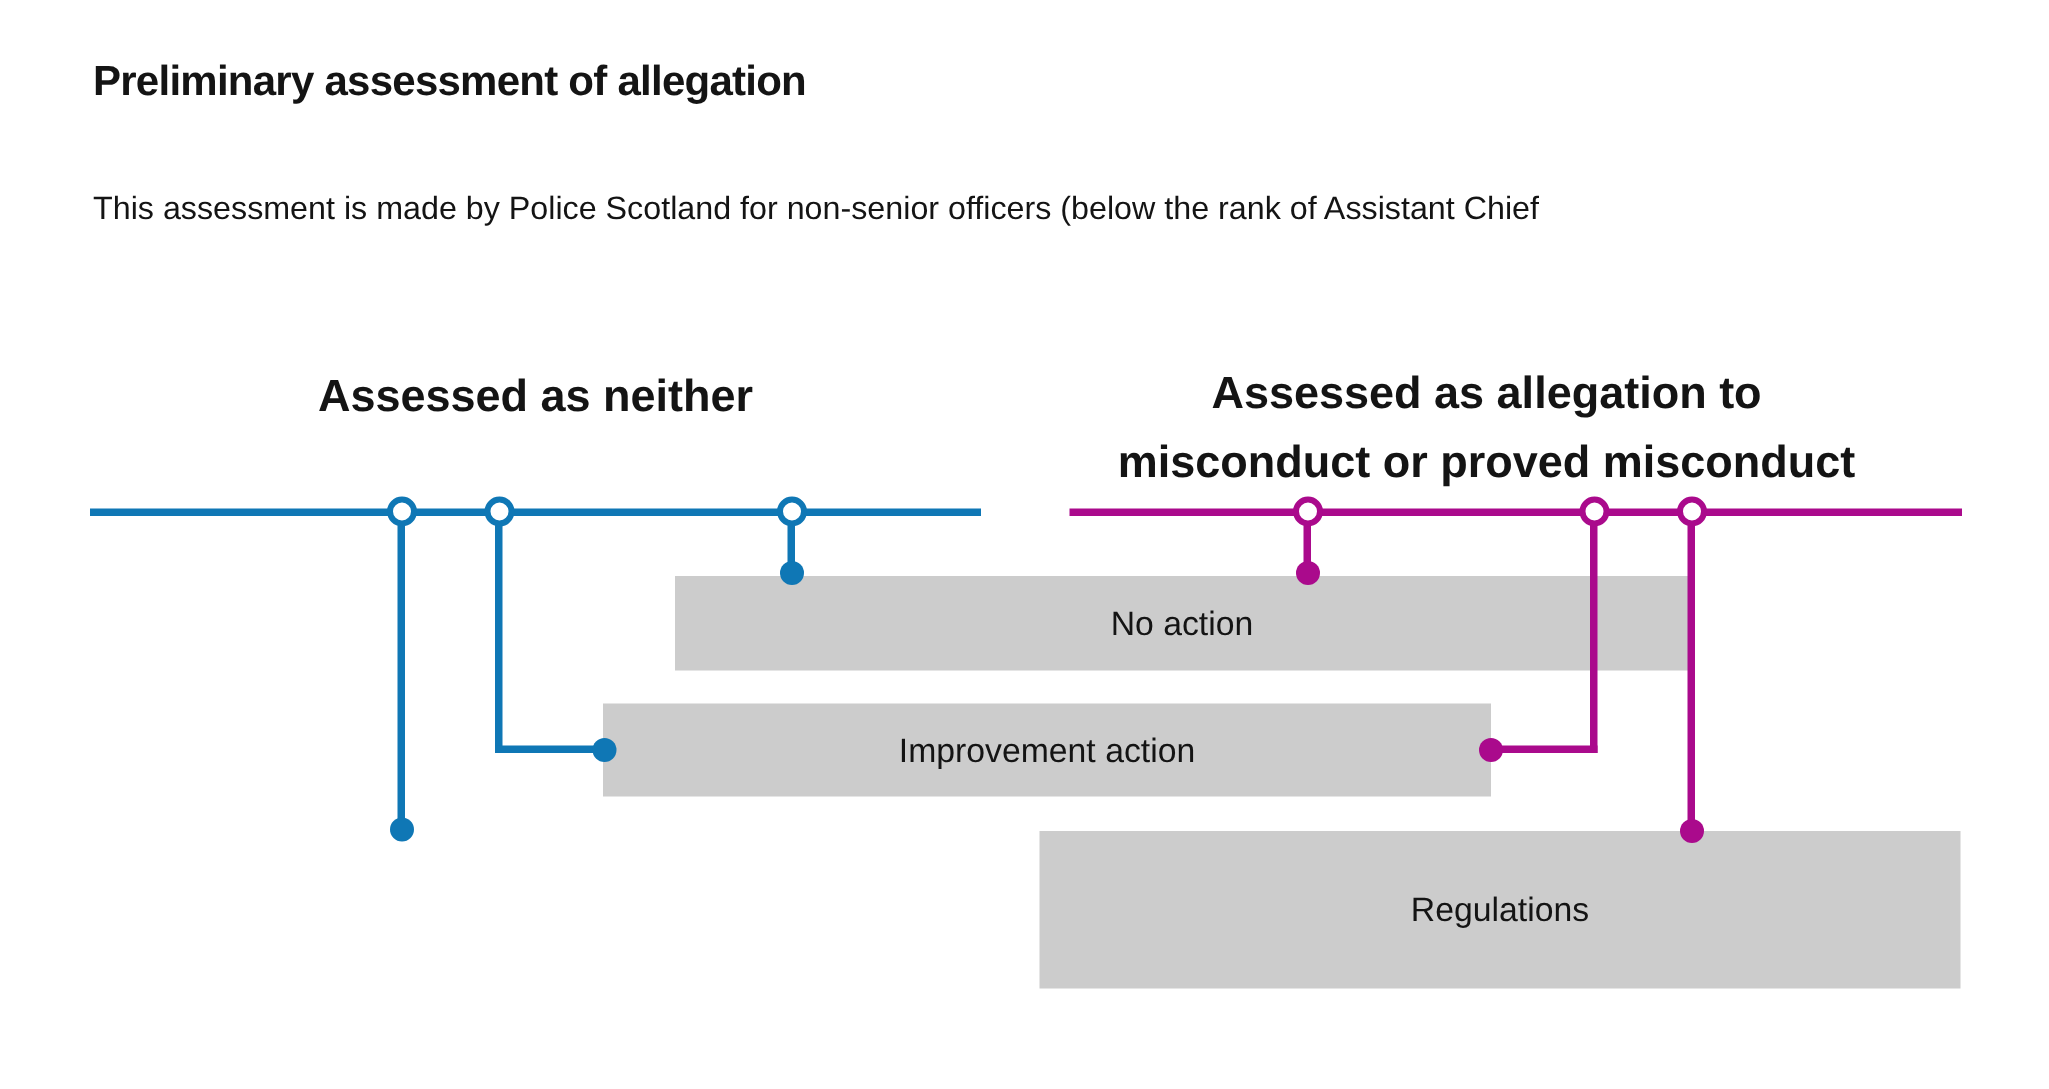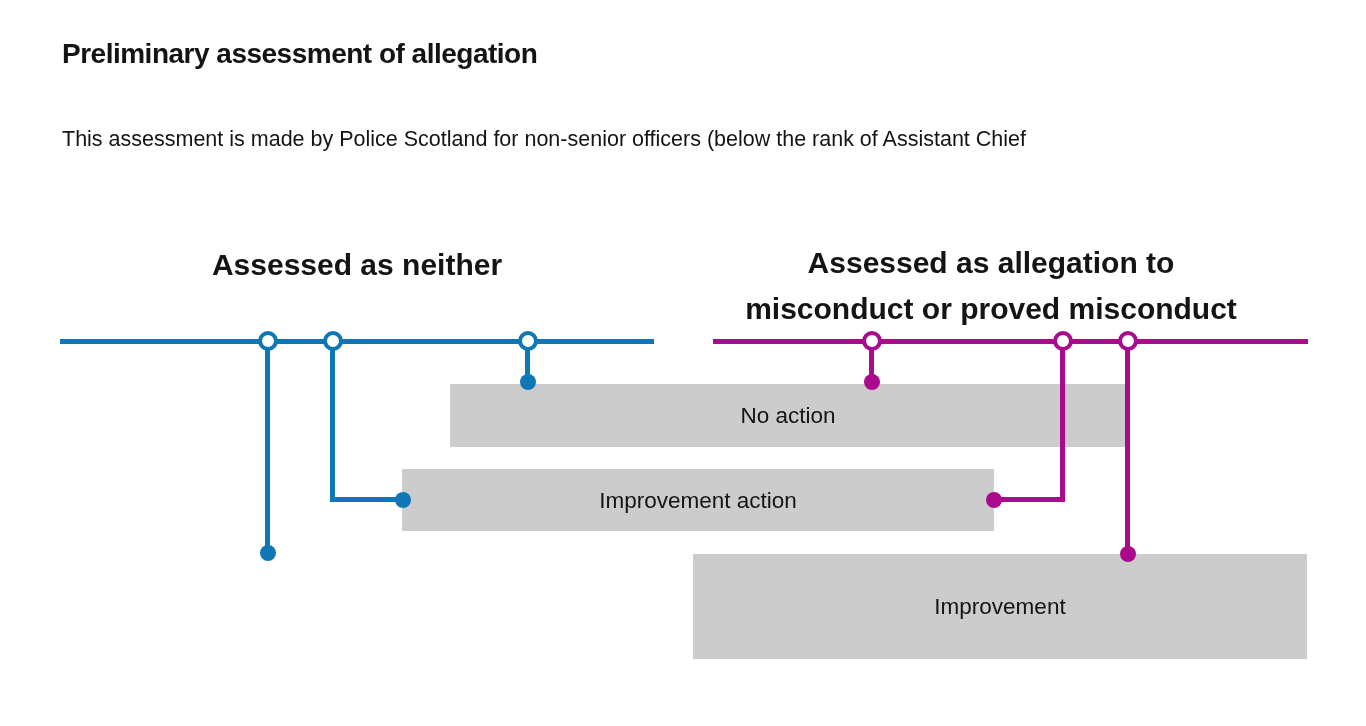--- a/index.html
+++ b/index.html
@@ -104,21 +104,21 @@
     <div>misconduct or proved misconduct</div>
   </div>
 
   <div class="gbox box-no-action">
     <div>No action</div>
   </div>
   <div class="gbox box-improvement">
     <div>Improvement action</div>
   </div>
   <div class="gbox box-investigate">
-    <div>Improvement</div>
+    <div>Regulations</div>
   </div>
 
   <div class="hline blue"></div>
 
   <div class="hline magenta"></div>
 
   <div class="seg blue" style="left:265px; top:349px; width:5px; height:204px;"></div>
   <div class="seg blue" style="left:330px; top:349px; width:5px; height:153px;"></div>
   <div class="seg blue" style="left:330px; top:497px; width:73px; height:5px;"></div>
   <div class="seg blue" style="left:525px; top:349px; width:5px; height:33px;"></div>

